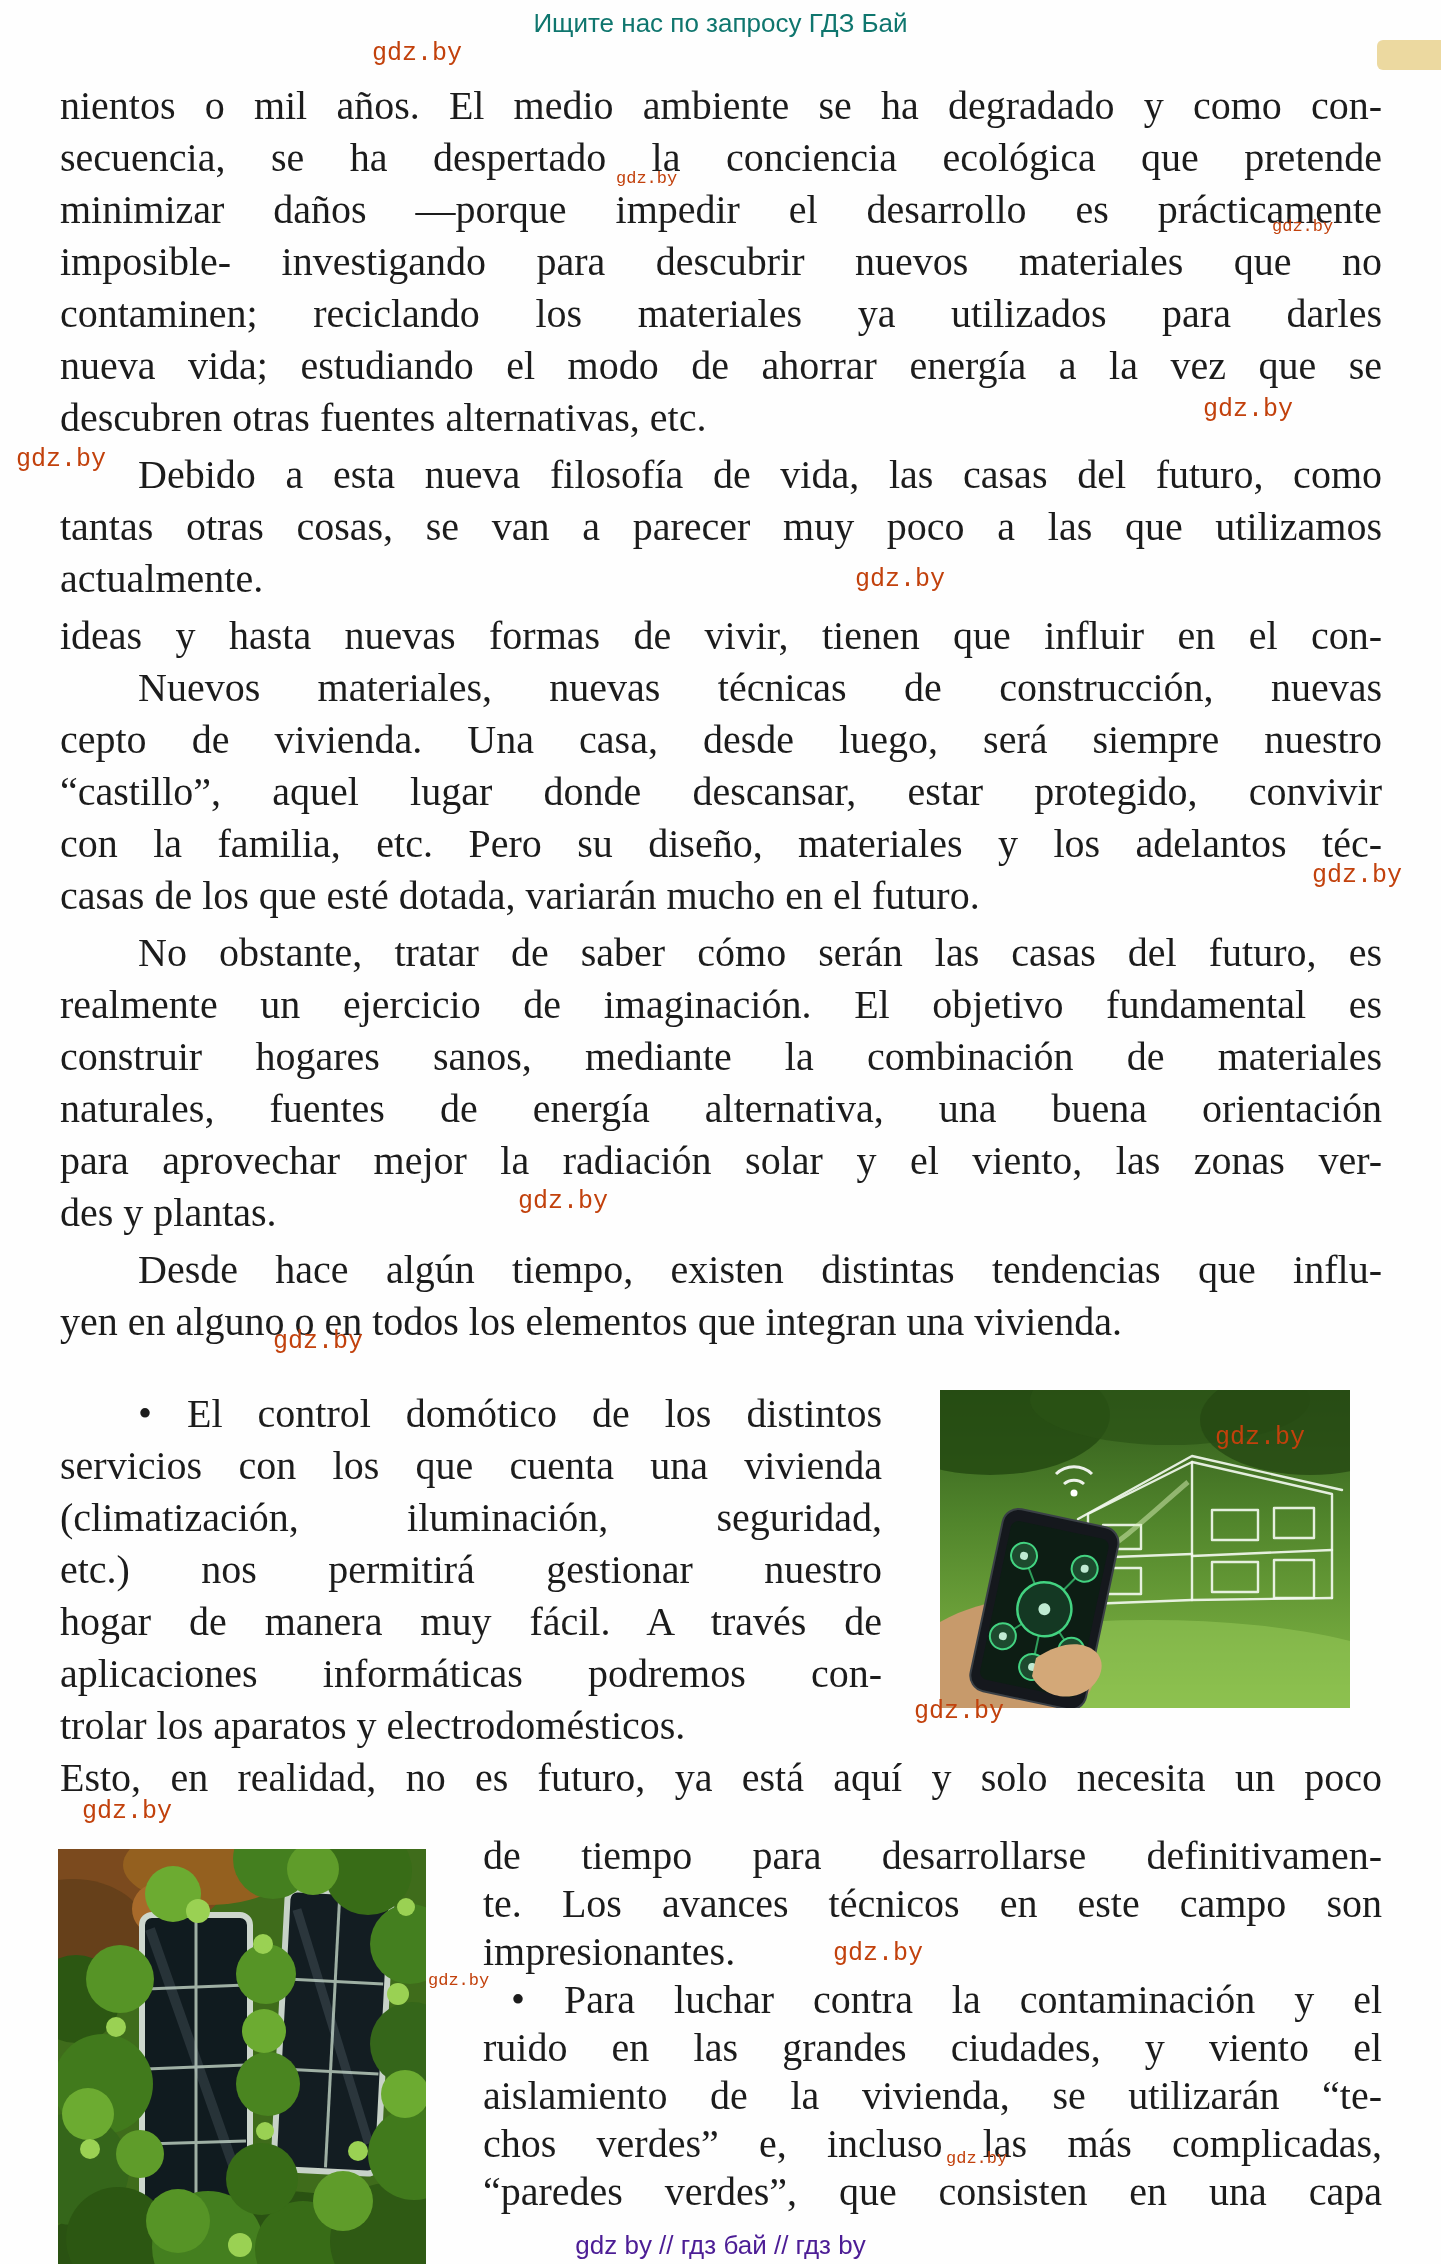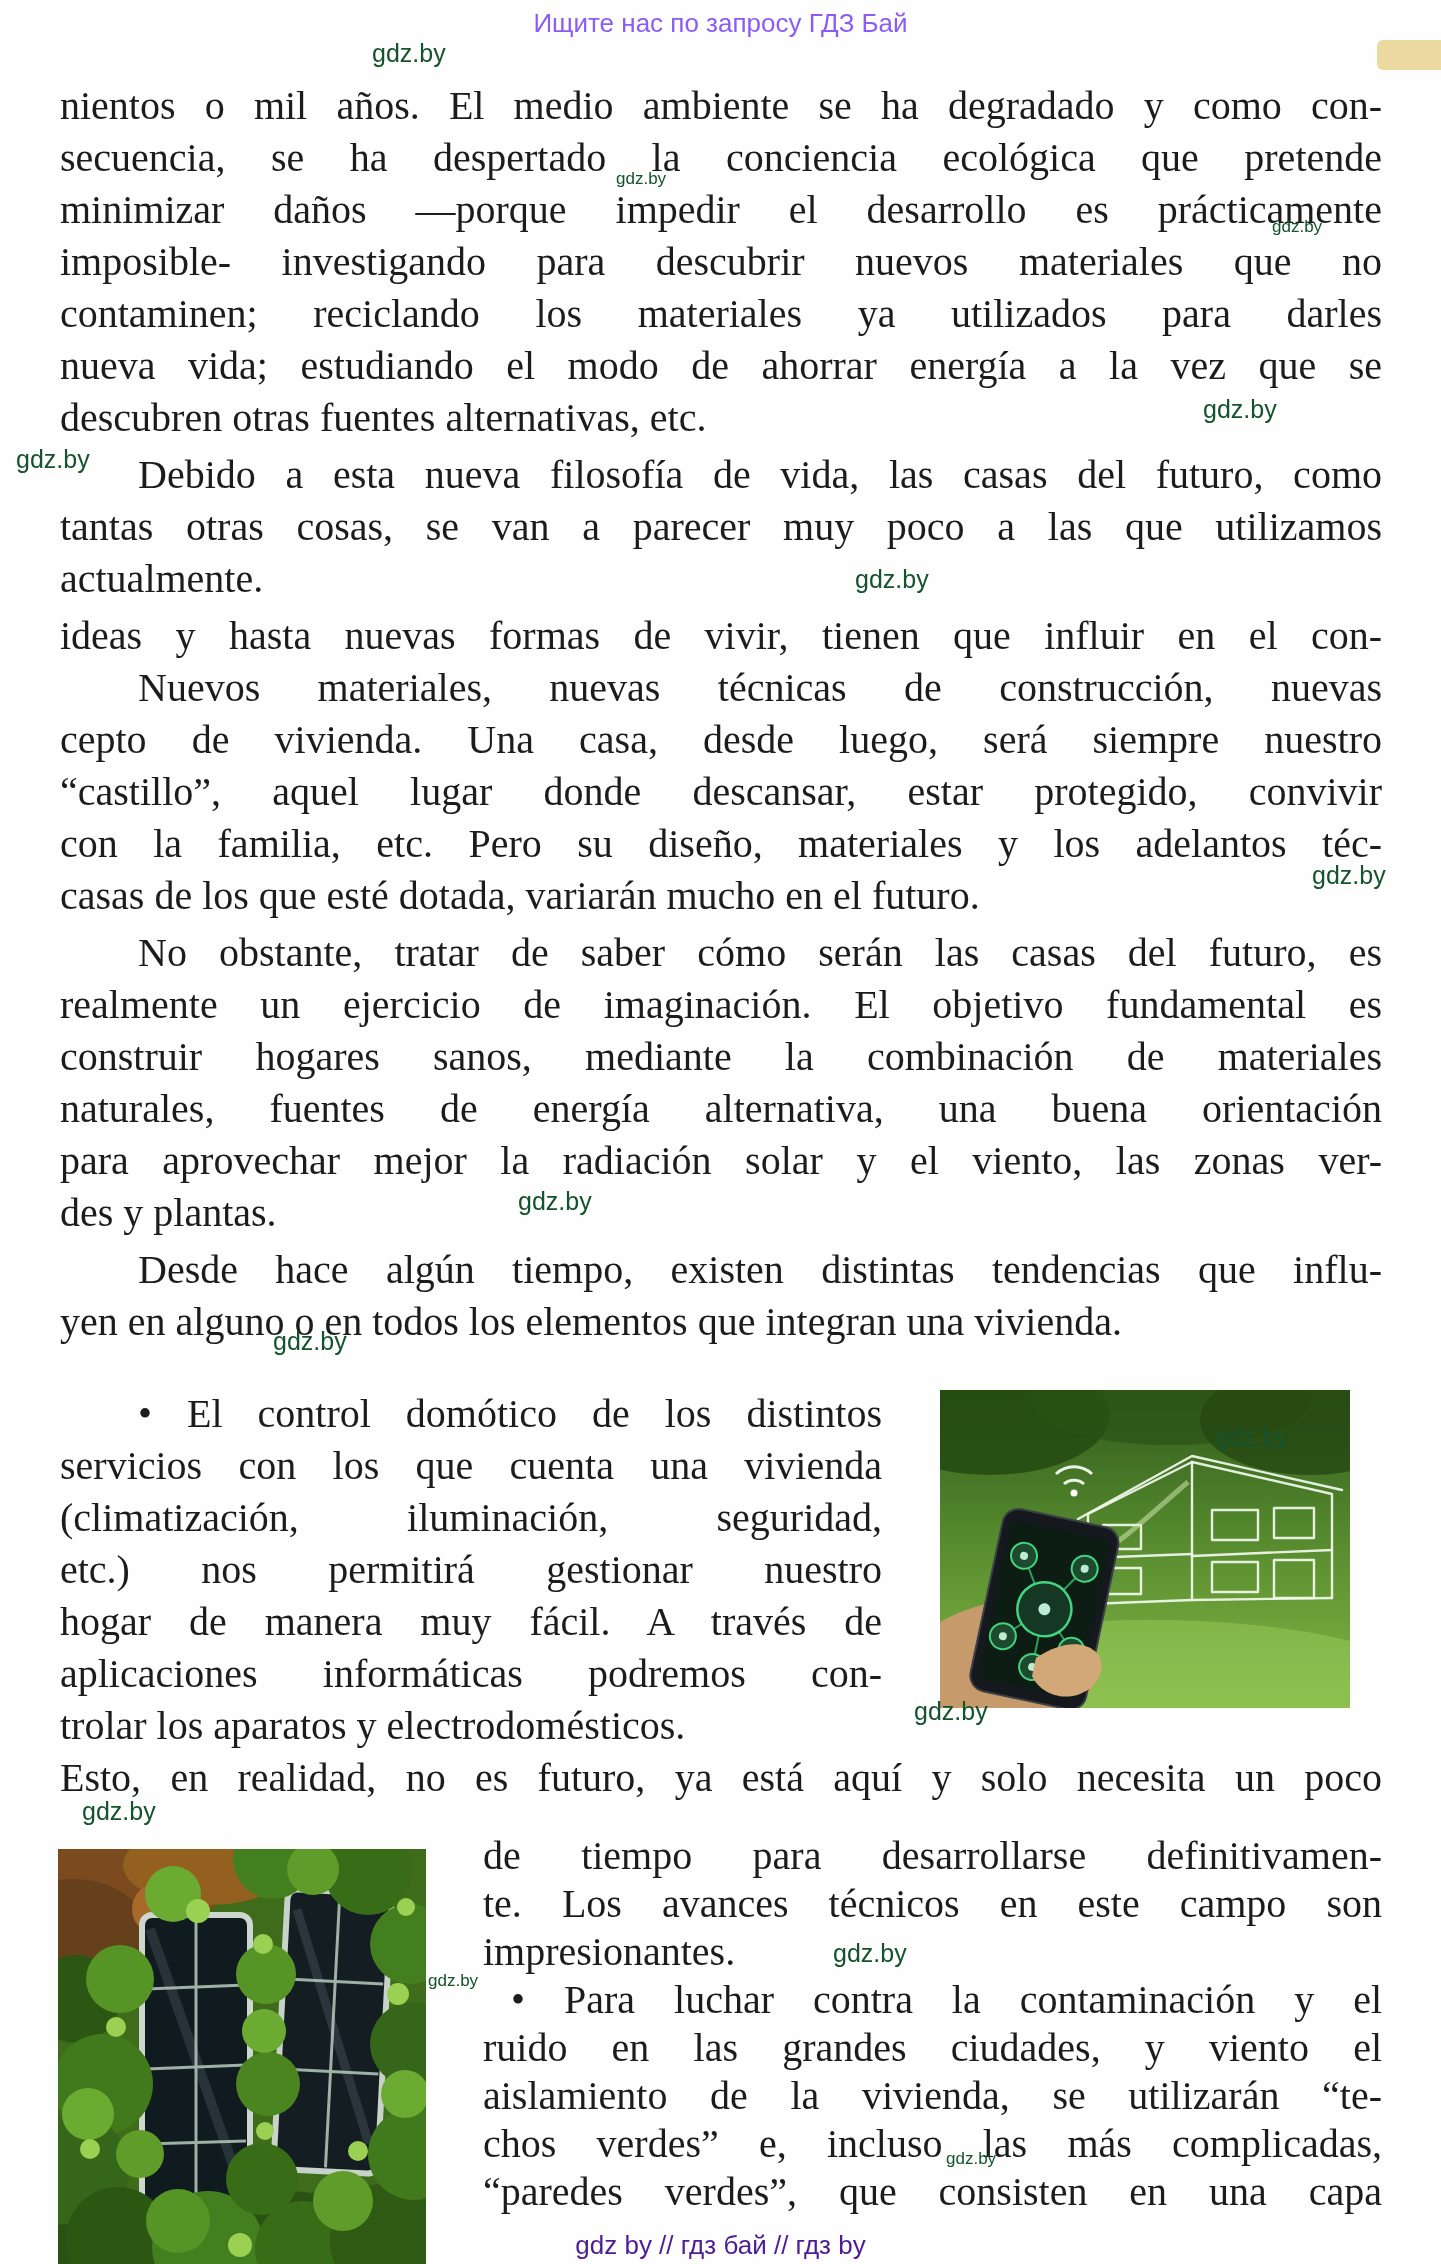--- a/index.html
+++ b/index.html
@@ -13,39 +13,39 @@
   }
   .page {
     position: absolute; inset: 0;
     width: 1441px; height: 2264px;
     background: #fefefe;
   }
   .banner {
     position: absolute; top: 8px; left: 0; width: 100%;
     text-align: center;
     font-family: "Liberation Sans", sans-serif;
-    font-size: 26px; color: #8b5cf6;
+    font-size: 26px; color: #0f766e;
   }
   .corner-tab {
     position: absolute; top: 40px; right: 0;
     width: 64px; height: 30px;
     background: #ecd9a0;
     border-radius: 6px 0 0 6px;
   }
   .footer {
     position: absolute; top: 2230px; left: 0; width: 100%;
     text-align: center;
     font-family: "Liberation Sans", sans-serif;
     font-size: 26px; color: #4c1d95;
     z-index: 6;
   }
   .wm {
     position: absolute;
-    font-family: Liberation Sans, sans-serif;
-    color: #14532d;
+    font-family: Liberation Mono, monospace;
+    color: #c2410c;
     white-space: nowrap;
     z-index: 5;
     line-height: 1.1;
   }
   .content {
     position: absolute; left: 60px; top: 80px; width: 1322px;
     font-size: 40px; line-height: 52px;
     z-index: 2;
   }
   .line { text-align: justify; text-align-last: justify; }

